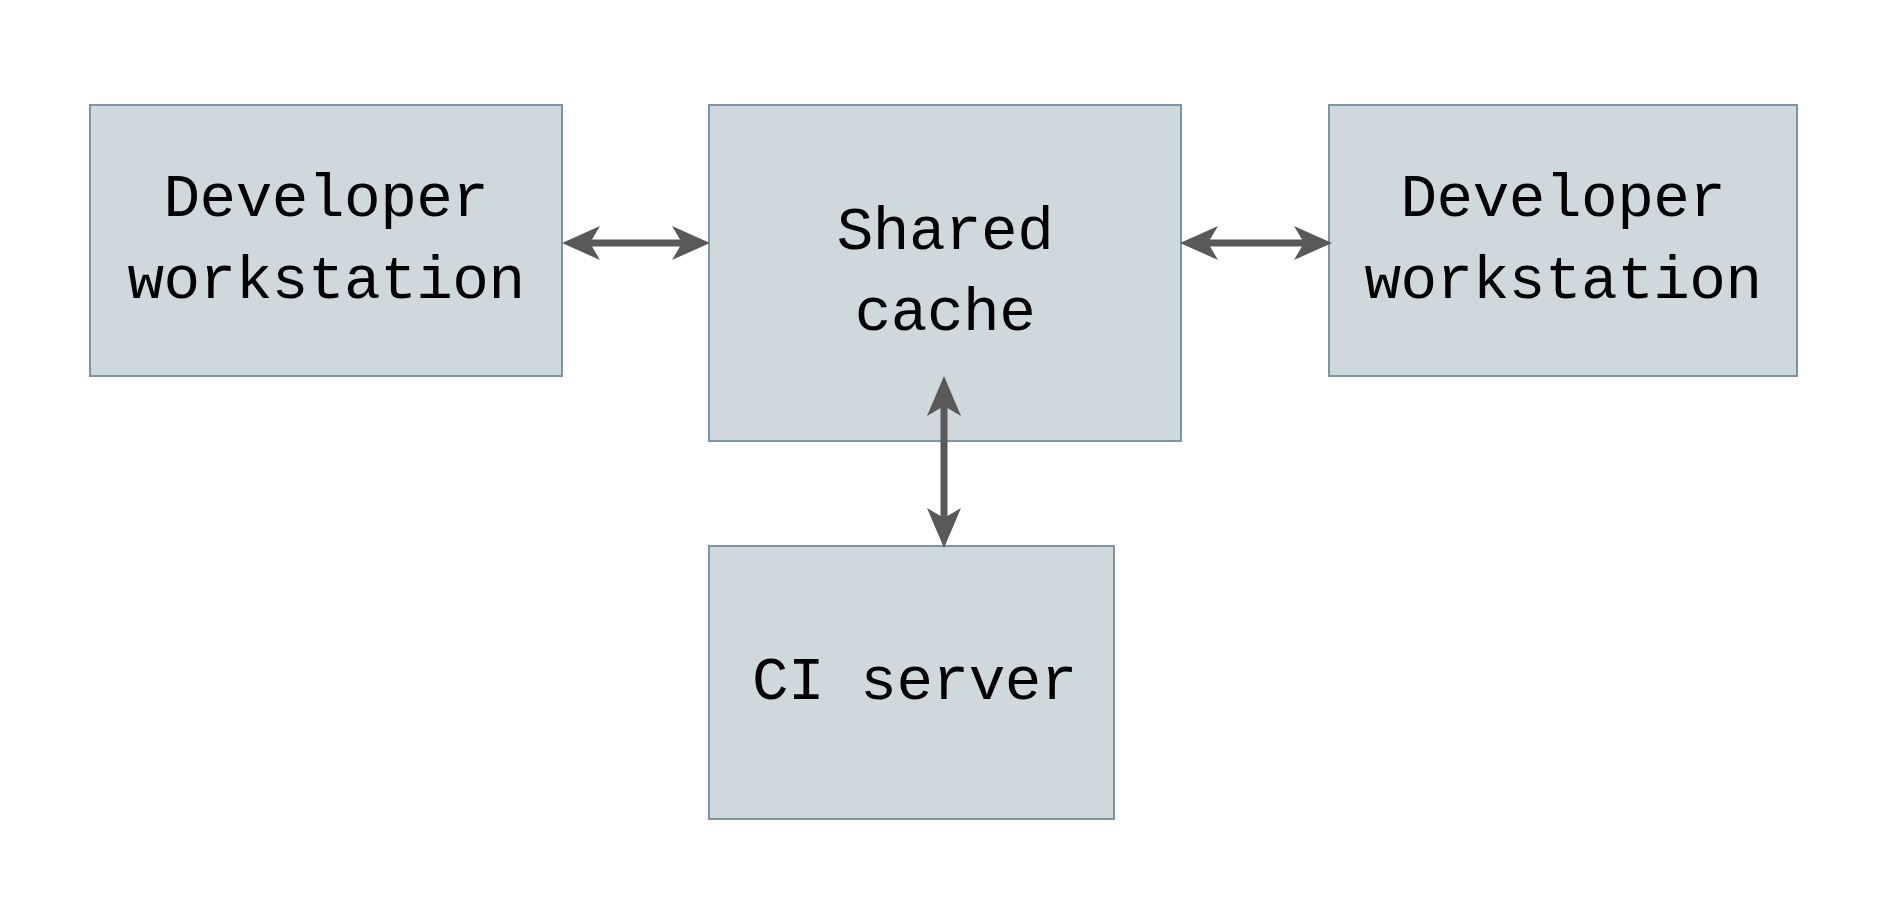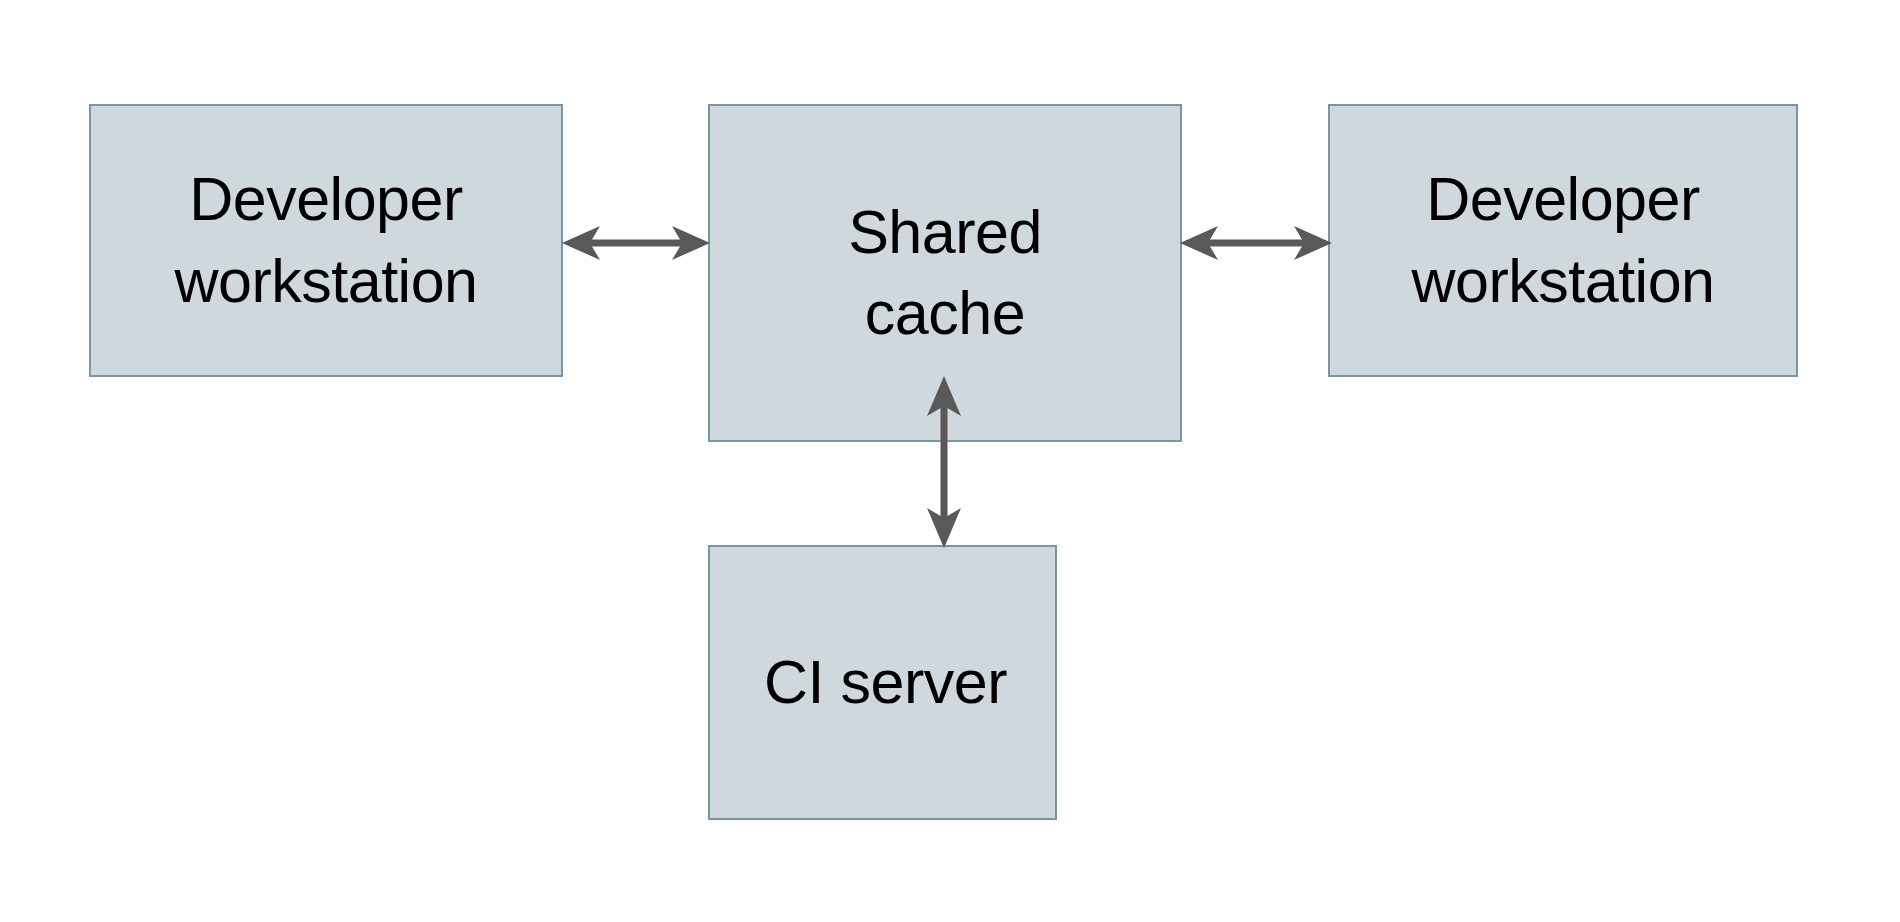--- a/index.html
+++ b/index.html
@@ -22,33 +22,33 @@
     position: absolute;
     box-sizing: border-box;
     background: #cfd8dc;
     border: 2px solid #7a96a5;
     display: flex;
     align-items: center;
     justify-content: center;
     text-align: center;
   }
   .node-label {
-    font-family: Liberation Sans, sans-serif;
+    font-family: Liberation Mono, monospace;
     font-size: 61px;
     line-height: 1.33;
     color: #000000;
     letter-spacing: -0.5px;
     white-space: pre-line;
     padding: 0 6px;
   }
   
   #node-dev-left   { left: 89px;   top: 104px; width: 474px; height: 273px; }
   #node-shared     { left: 708px;  top: 104px; width: 474px; height: 338px; }
   #node-dev-right  { left: 1328px; top: 104px; width: 470px; height: 273px; }
-  #node-ci         { left: 708px;  top: 545px; width: 349px; height: 275px; padding-left: 6px; }
+  #node-ci         { left: 708px;  top: 545px; width: 407px; height: 275px; padding-left: 6px; }
 
   .edge {
     position: absolute;
     overflow: visible;
   }
   #edge-left-shared  { left: 560px; top: 214px; width: 152px; height: 58px; }
   #edge-shared-right { left: 1178px; top: 214px; width: 156px; height: 58px; }
   #edge-shared-ci    { left: 915px;  top: 374px; width: 58px;  height: 176px; }
 
   .edge svg { display: block; overflow: visible; }

